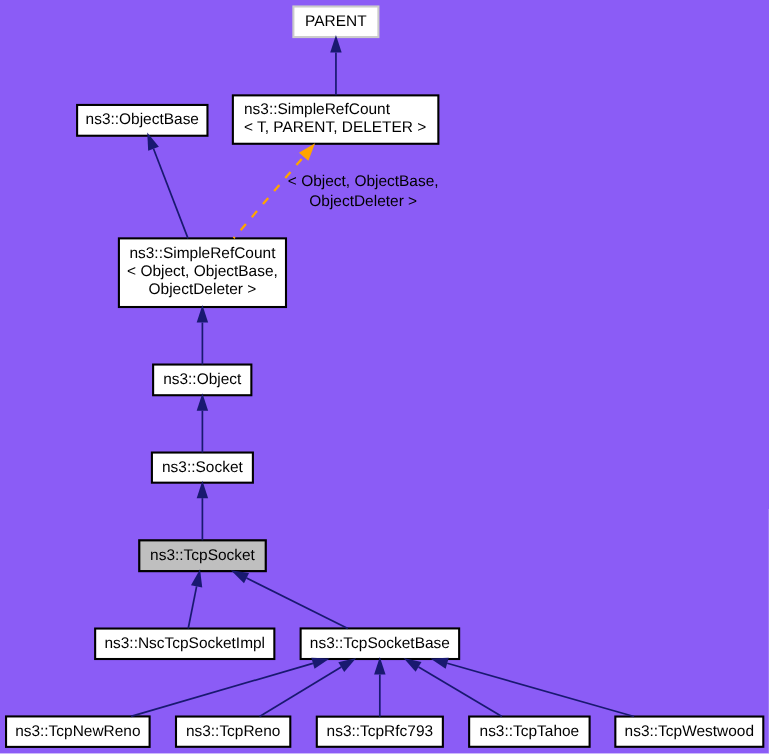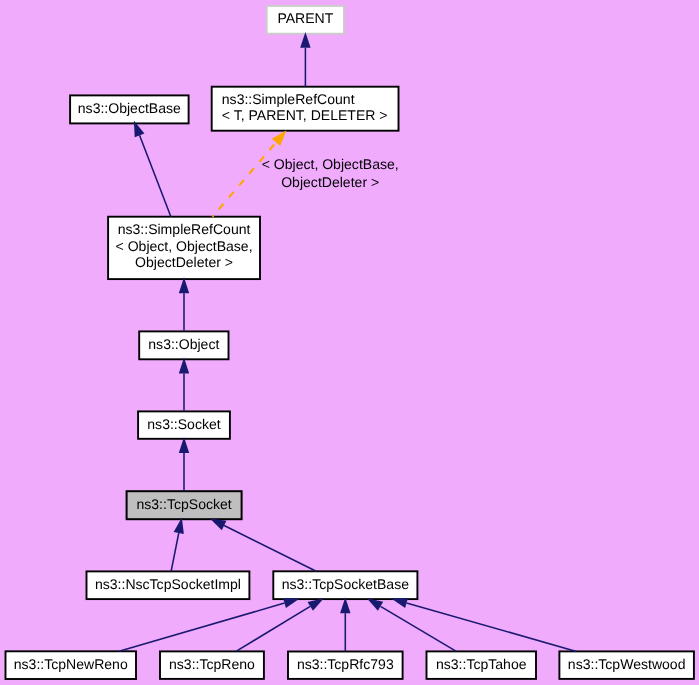--- a/index.html
+++ b/index.html
@@ -1,17 +1,17 @@
 <!DOCTYPE html>
 <html><head>
 <meta charset="utf-8">
 <title>ns3::TcpSocket inheritance diagram</title>
 <style>
   html,body{margin:0;padding:0;background:#ffffff;-webkit-font-smoothing:antialiased;}
-  #canvas{position:relative;width:699px;height:685px;background:#f0abfc;overflow:hidden;}
+  #canvas{position:relative;width:699px;height:685px;background:#8b5cf6;overflow:hidden;}
   svg{position:absolute;left:0;top:0;}
   text{text-rendering:geometricPrecision;}
   .nodebox{fill:#ffffff;stroke:#000000;stroke-width:1.9;}
   .nodebox.light{fill:#ffffff;stroke:#cbcbcb;stroke-width:1.9;}
   .nodebox.sel{fill:#bfbfbf;stroke:#000000;stroke-width:2.0;}
   .nodetext{font-family:"Liberation Sans",sans-serif;font-size:14.05px;fill:#000000;dominant-baseline:alphabetic;}
   .edge{stroke:#191970;stroke-width:1.55;fill:none;}
   .arrowfill{fill:#191970;stroke:none;}
   .tmpl{stroke:#ffa500;stroke-width:2.1;fill:none;stroke-dasharray:7.3 8.3;stroke-dashoffset:5.8;}
   .tmplfill{fill:#ffa500;stroke:none;}

